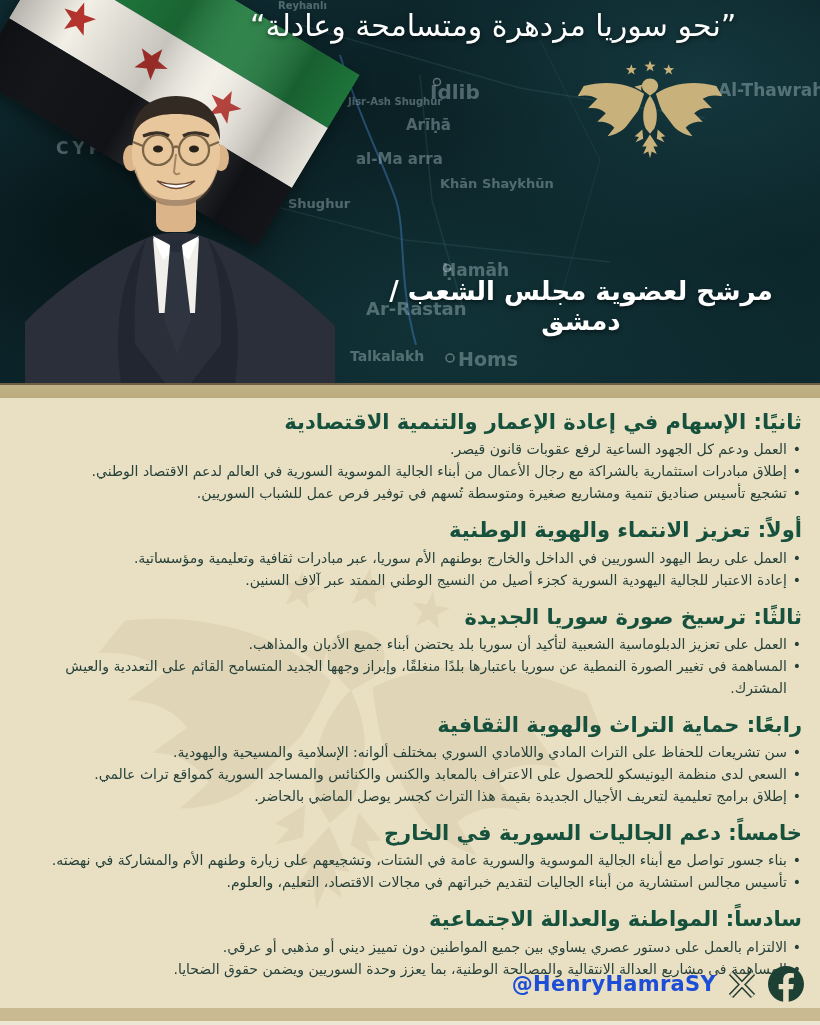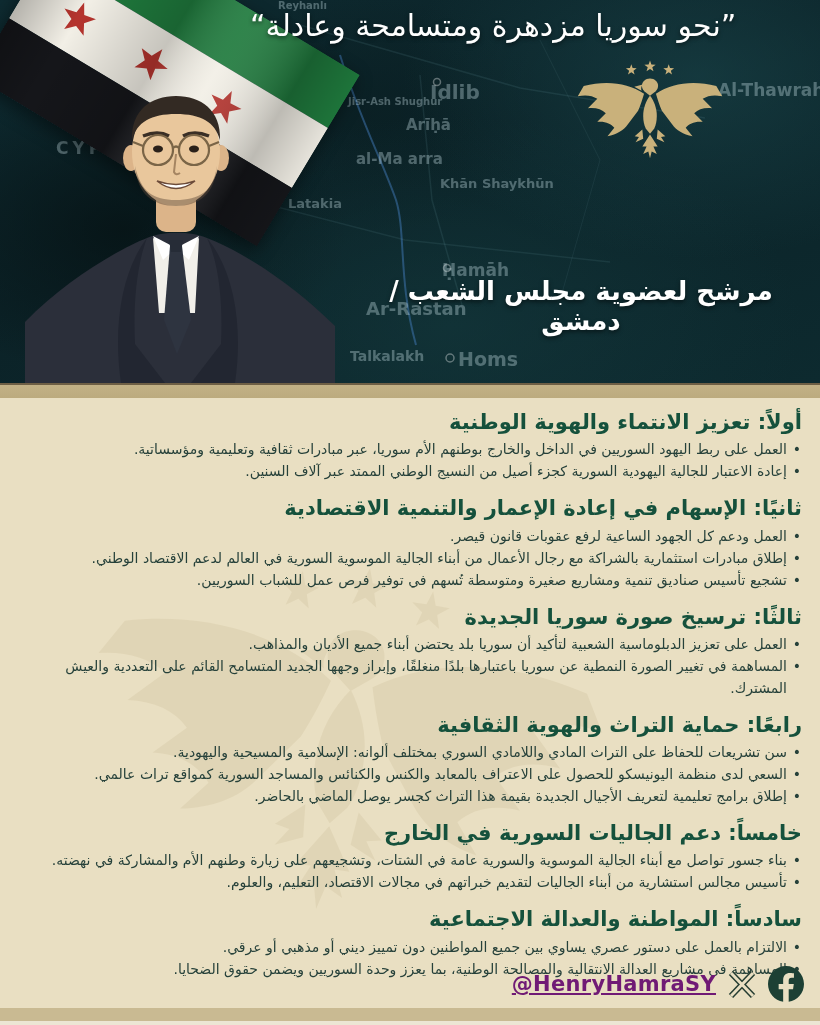--- a/index.html
+++ b/index.html
@@ -43,21 +43,21 @@
   .section{position:relative;z-index:1;margin-bottom:11px;}
   .section h2{margin:0 0 3px 0;color:#15513c;font-size:21px;line-height:1.35;font-weight:bold;text-align:right;}
   .section ul{margin:0;padding:0;list-style:none;}
   .section li{position:relative;color:#26413a;font-size:14px;line-height:1.57;font-weight:500;
     padding-right:15px;text-align:right;}
   .section li::before{content:"•";position:absolute;right:1px;top:0;color:#26413a;}
 
   
   .footer{position:absolute;right:16px;top:966px;z-index:3;display:flex;direction:ltr;
     align-items:center;gap:11px;}
-  .handle{color:#701a75;font-size:21px;font-weight:bold;letter-spacing:.3px;text-decoration:underline;}
+  .handle{color:#1d4ed8;font-size:21px;font-weight:bold;letter-spacing:.3px;}
   .x-icon svg{display:block;}
   .fb-icon svg{display:block;}
 </style>
 </head>
 <body>
 
 <svg width="0" height="0" style="position:absolute">
   <symbol id="eagleSym" viewBox="0 0 200 130">
     <g fill="currentColor">
       <path d="M0,-7 L1.65,-2.27 L6.66,-2.16 L2.67,0.87 L4.11,5.66 L0,2.9 L-4.11,5.66 L-2.67,0.87 L-6.66,-2.16 L-1.65,-2.27 Z" transform="translate(78,12) scale(0.95)"></path>
@@ -91,21 +91,21 @@
     </svg>
 
     <span class="maplabel" style="left:278px;top:0px;font-size:10px">Reyhanlı</span>
     <span class="maplabel" style="left:430px;top:80px;font-size:20px">Idlib</span>
     <span class="maplabel" style="left:348px;top:96px;font-size:10px">Jisr-Ash Shughur</span>
     <span class="maplabel" style="left:718px;top:80px;font-size:17px">Al-Thawrah</span>
     <span class="maplabel" style="left:406px;top:116px;font-size:15px">Arīḥā</span>
     <span class="maplabel" style="left:356px;top:150px;font-size:15px">al-Ma arra</span>
     <span class="maplabel" style="left:440px;top:176px;font-size:13px">Khān Shaykhūn</span>
     <span class="maplabel" style="left:56px;top:138px;font-size:17px;letter-spacing:4px">CYPRUS</span>
-    <span class="maplabel" style="left:288px;top:196px;font-size:13px">Latakia</span>
+    <span class="maplabel" style="left:288px;top:196px;font-size:13px">Shughur</span>
     <span class="maplabel" style="left:442px;top:260px;font-size:17px">Ḥamāh</span>
     <span class="maplabel" style="left:366px;top:298px;font-size:18px">Ar-Rastan</span>
     <span class="maplabel" style="left:350px;top:348px;font-size:14px">Talkalakh</span>
     <span class="maplabel" style="left:458px;top:348px;font-size:19px">Homs</span>
 
     <div class="slogan">”نحو سوريا مزدهرة ومتسامحة وعادلة“</div>
 
     <div class="flag">
       <svg width="330" height="200" viewBox="0 0 330 200">
         <rect x="0" y="0" width="330" height="62" fill="#1f7a3d"></rect>
@@ -182,33 +182,33 @@
   </div>
 
   <div class="divider"></div>
 
   <div class="content">
     <svg class="watermark" viewBox="0 0 200 130">
         <use href="#eagleSym"></use>
       </svg>
 
     <div class="section">
-      <h2>أولاً: تعزيز الانتماء والهوية الوطنية</h2>
-      <ul>
-        <li>العمل على ربط اليهود السوريين في الداخل والخارج بوطنهم الأم سوريا، عبر مبادرات ثقافية وتعليمية ومؤسساتية.</li>
-        <li>إعادة الاعتبار للجالية اليهودية السورية كجزء أصيل من النسيج الوطني الممتد عبر آلاف السنين.</li>
-      </ul>
-    </div>
-
-    <div class="section">
       <h2>ثانيًا: الإسهام في إعادة الإعمار والتنمية الاقتصادية</h2>
       <ul>
         <li>العمل ودعم كل الجهود الساعية لرفع عقوبات قانون قيصر.</li>
         <li>إطلاق مبادرات استثمارية بالشراكة مع رجال الأعمال من أبناء الجالية الموسوية السورية في العالم لدعم الاقتصاد الوطني.</li>
         <li>تشجيع تأسيس صناديق تنمية ومشاريع صغيرة ومتوسطة تُسهم في توفير فرص عمل للشباب السوريين.</li>
+      </ul>
+    </div>
+
+    <div class="section">
+      <h2>أولاً: تعزيز الانتماء والهوية الوطنية</h2>
+      <ul>
+        <li>العمل على ربط اليهود السوريين في الداخل والخارج بوطنهم الأم سوريا، عبر مبادرات ثقافية وتعليمية ومؤسساتية.</li>
+        <li>إعادة الاعتبار للجالية اليهودية السورية كجزء أصيل من النسيج الوطني الممتد عبر آلاف السنين.</li>
       </ul>
     </div>
 
     <div class="section">
       <h2>ثالثًا: ترسيخ صورة سوريا الجديدة</h2>
       <ul>
         <li>العمل على تعزيز الدبلوماسية الشعبية لتأكيد أن سوريا بلد يحتضن أبناء جميع الأديان والمذاهب.</li>
         <li>المساهمة في تغيير الصورة النمطية عن سوريا باعتبارها بلدًا منغلقًا، وإبراز وجهها الجديد المتسامح القائم على التعددية والعيش المشترك.</li>
       </ul>
     </div>

